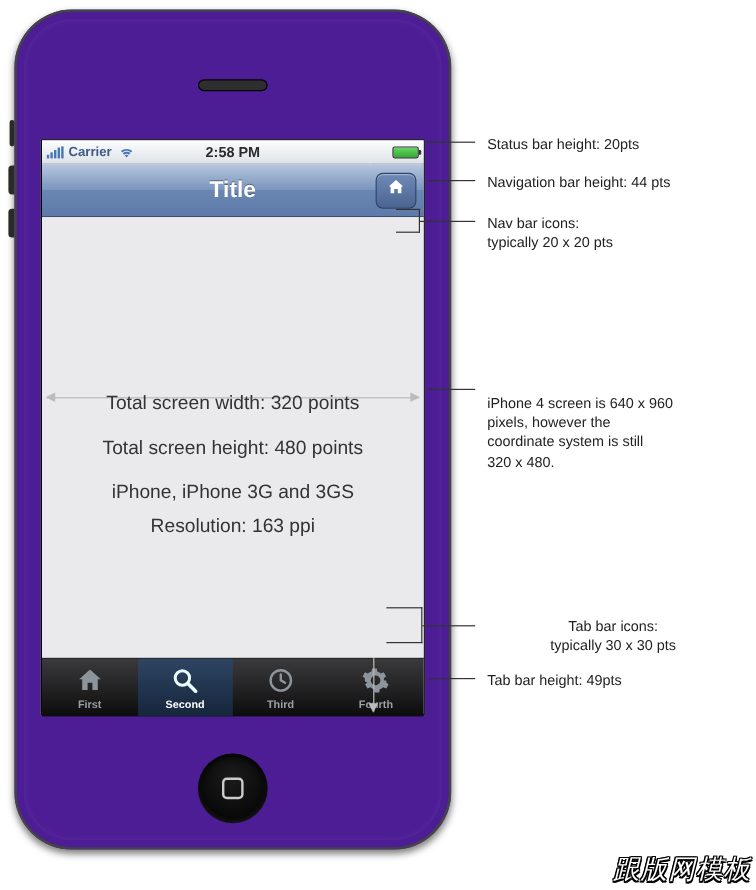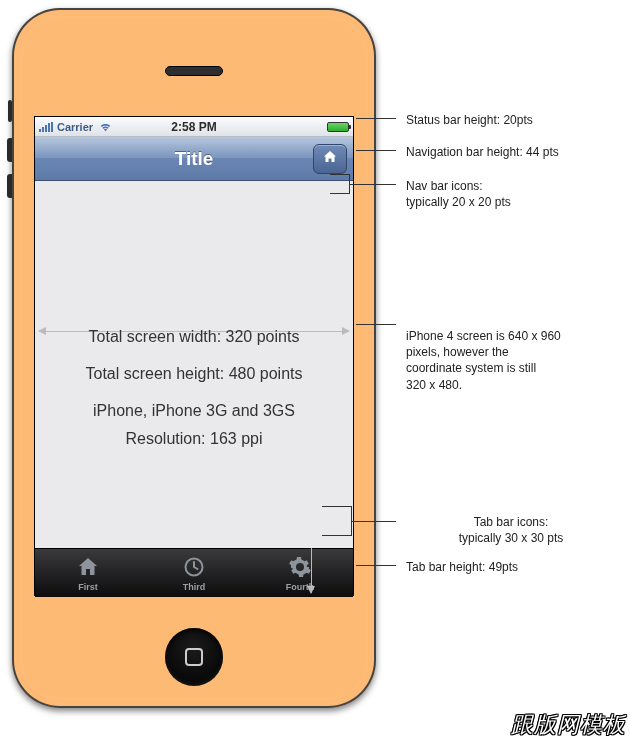--- a/index.html
+++ b/index.html
@@ -12,21 +12,21 @@
     overflow: hidden;
   }
 
   
   .device {
     position: absolute;
     left: 12px;
     top: 8px;
     width: 364px;
     height: 700px;
-    background: #fdba74;
+    background: #4c1d95;
     border-radius: 48px;
     box-shadow: inset 0 0 0 2px #444, 0 3px 6px rgba(0,0,0,0.5);
   }
   .device::before {
     content: "";
     position: absolute;
     inset: 8px;
     border-radius: 40px;
     box-shadow: inset 0 0 6px rgba(255,255,255,0.08);
   }
@@ -344,20 +344,29 @@
 
     <div class="tab-bar">
       <div class="tab-item">
         <span class="tab-icon">
           <svg width="24" height="24" viewBox="0 0 24 24">
               <path d="M12 3 L21 11 L18.5 11 L18.5 20 L14 20 L14 14 L10 14 L10 20 L5.5 20 L5.5 11 L3 11 Z"></path>
             </svg>
         </span>
         <span class="tab-label">First</span>
       </div>
+      <div class="tab-item active">
+        <span class="tab-icon">
+          <svg width="24" height="24" viewBox="0 0 24 24">
+              <circle cx="10" cy="10" r="6" fill="none" stroke="#a6c7ef" stroke-width="2.5"></circle>
+              <line x1="15" y1="15" x2="21" y2="21" stroke="#a6c7ef" stroke-width="3" stroke-linecap="round"></line>
+            </svg>
+        </span>
+        <span class="tab-label">Second</span>
+      </div>
       <div class="tab-item">
         <span class="tab-icon">
           <svg width="24" height="24" viewBox="0 0 24 24">
               <circle cx="12" cy="12" r="8.5" fill="none" stroke="#8e949b" stroke-width="2"></circle>
               <path d="M12 7 L12 12 L15.5 14" fill="none" stroke="#8e949b" stroke-width="2" stroke-linecap="round"></path>
             </svg>
         </span>
         <span class="tab-label">Third</span>
       </div>
       <div class="tab-item">

